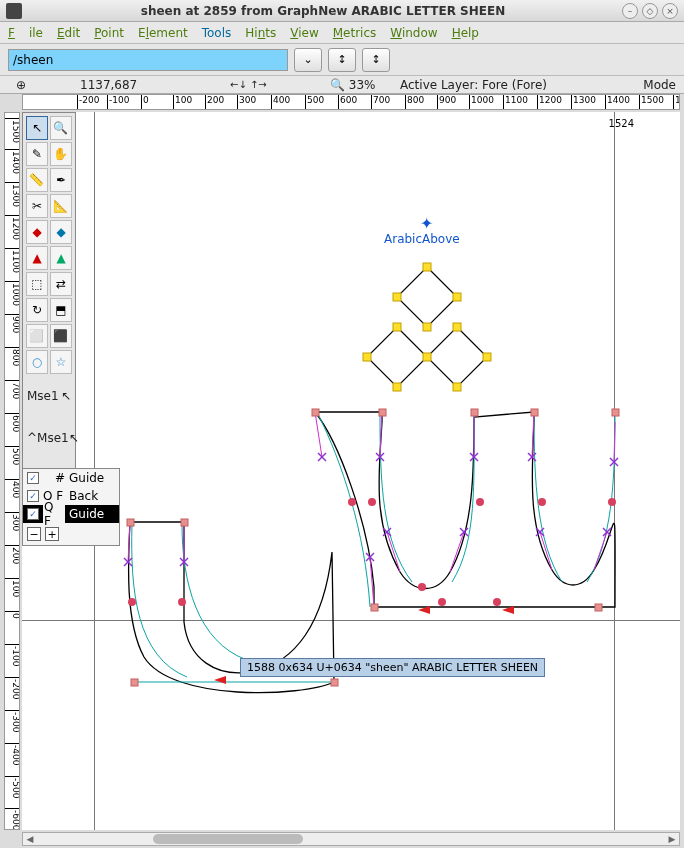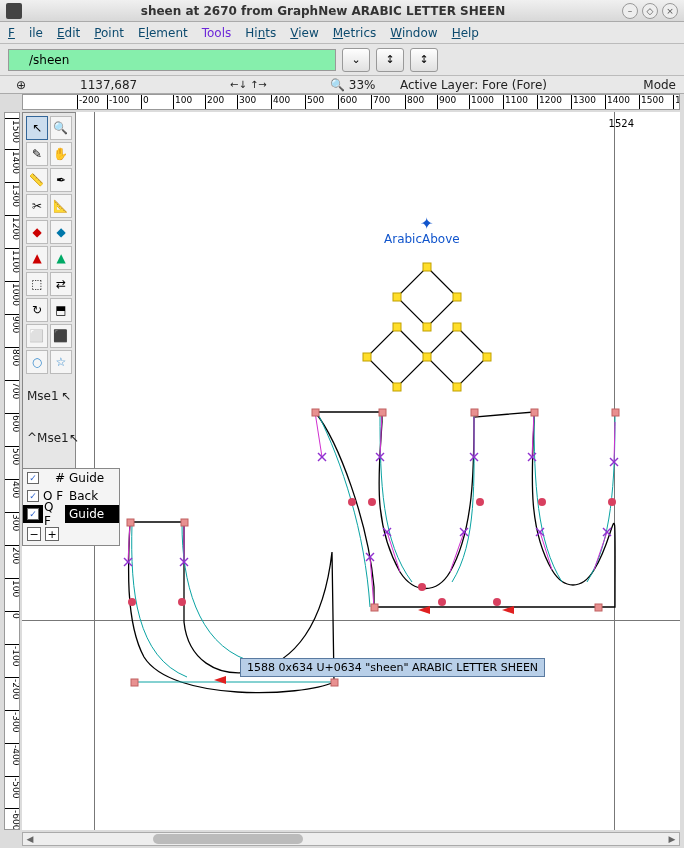--- a/index.html
+++ b/index.html
@@ -3,25 +3,25 @@
 <meta charset="utf-8">
 <style>
 * { margin: 0; padding: 0; box-sizing: border-box; font-family: "DejaVu Sans", Arial, sans-serif; font-size: 12px; }
 body { width: 684px; height: 848px; background: #dcdcdc; overflow: hidden; position: relative; }
 .titlebar { height: 22px; background: linear-gradient(#f0f0f0,#d8d8d8); display: flex; align-items: center; padding: 0 6px; border-bottom: 1px solid #aaa; }
 .titlebar .spacer { flex: 1; }
 .title-text { font-weight: bold; color: #333; }
 .win-btn { width: 16px; height: 16px; border: 1px solid #999; border-radius: 8px; margin-left: 4px; background: #eee; display:flex; align-items:center; justify-content:center; font-size:9px; color:#555; }
 .ff-icon { width:16px; height:16px; background:#444; margin-right:6px; border-radius:2px; }
 .menubar { height: 22px; background: #e8e8e8; display: flex; align-items: center; padding: 0 8px; border-bottom: 1px solid #bbb; }
-.menubar span { margin-right: 14px; color: #0c4a6e; }
-.menubar span.disabled { color: #6d28d9; }
+.menubar span { margin-right: 14px; color: #4d7c0f; }
+.menubar span.disabled { color: #0369a1; }
 .menubar span u { text-decoration: underline; }
 .toolbar { height: 32px; background: #e6e6e6; display: flex; align-items: center; padding: 0 8px; gap: 6px; border-bottom: 1px solid #bbb; }
-.name-input { width: 328px; height: 22px; border: 1px solid #999; background: #86efac; padding: 0 20px; font-size: 12px; }
+.name-input { width: 280px; height: 22px; border: 1px solid #999; background: #7dd3fc; padding: 0 4px; font-size: 12px; }
 .toolbtn { width: 28px; height: 24px; border: 1px solid #999; border-radius: 3px; background: linear-gradient(#fefefe,#e0e0e0); display:flex; align-items:center; justify-content:center; font-size:11px; }
 .statusbar { height: 18px; background: #e8e8e8; display: flex; align-items: center; font-size: 11px; color:#222; border-bottom:1px solid #aaa; position:relative; }
 .statusbar .coord { position:absolute; left:80px; }
 .statusbar .arrows { position:absolute; left:230px; font-size:10px; }
 .statusbar .zoom { position:absolute; left:330px; }
 .statusbar .layer { position:absolute; left:400px; }
 .statusbar .mode { position:absolute; right:8px; }
 .ruler-top { position:absolute; top:94px; left:22px; right:4px; height:16px; background:#fff; border:1px solid #999; overflow:hidden; }
 .ruler-top .tick { position:absolute; top:0; font-size:9px; color:#000; border-left:1px solid #000; padding-left:1px; height:16px; }
 .ruler-left { position:absolute; top:112px; left:4px; width:16px; bottom:18px; background:#fff; border:1px solid #999; overflow:hidden; }
@@ -49,21 +49,21 @@
 .bottom-scroll .arrow { width:14px; height:12px; display:flex; align-items:center; justify-content:center; font-size:9px; color:#666; }
 
 svg.glyph-drawing { position:absolute; top:0; left:0; }
 </style>
 </head>
 <body>
 
 <div class="titlebar">
   <div class="ff-icon"></div>
   <div class="spacer"></div>
-  <span class="title-text">sheen at 2670 from GraphNew ARABIC LETTER SHEEN</span>
+  <span class="title-text">sheen at 2859 from GraphNew ARABIC LETTER SHEEN</span>
   <div class="spacer"></div>
   <div class="win-btn">–</div>
   <div class="win-btn">◇</div>
   <div class="win-btn">×</div>
 </div>
 
 <div class="menubar">
   <span><u>F</u><span></span>ile</span>
   <span><u>E</u>dit</span>
   <span><u>P</u>oint</span>

